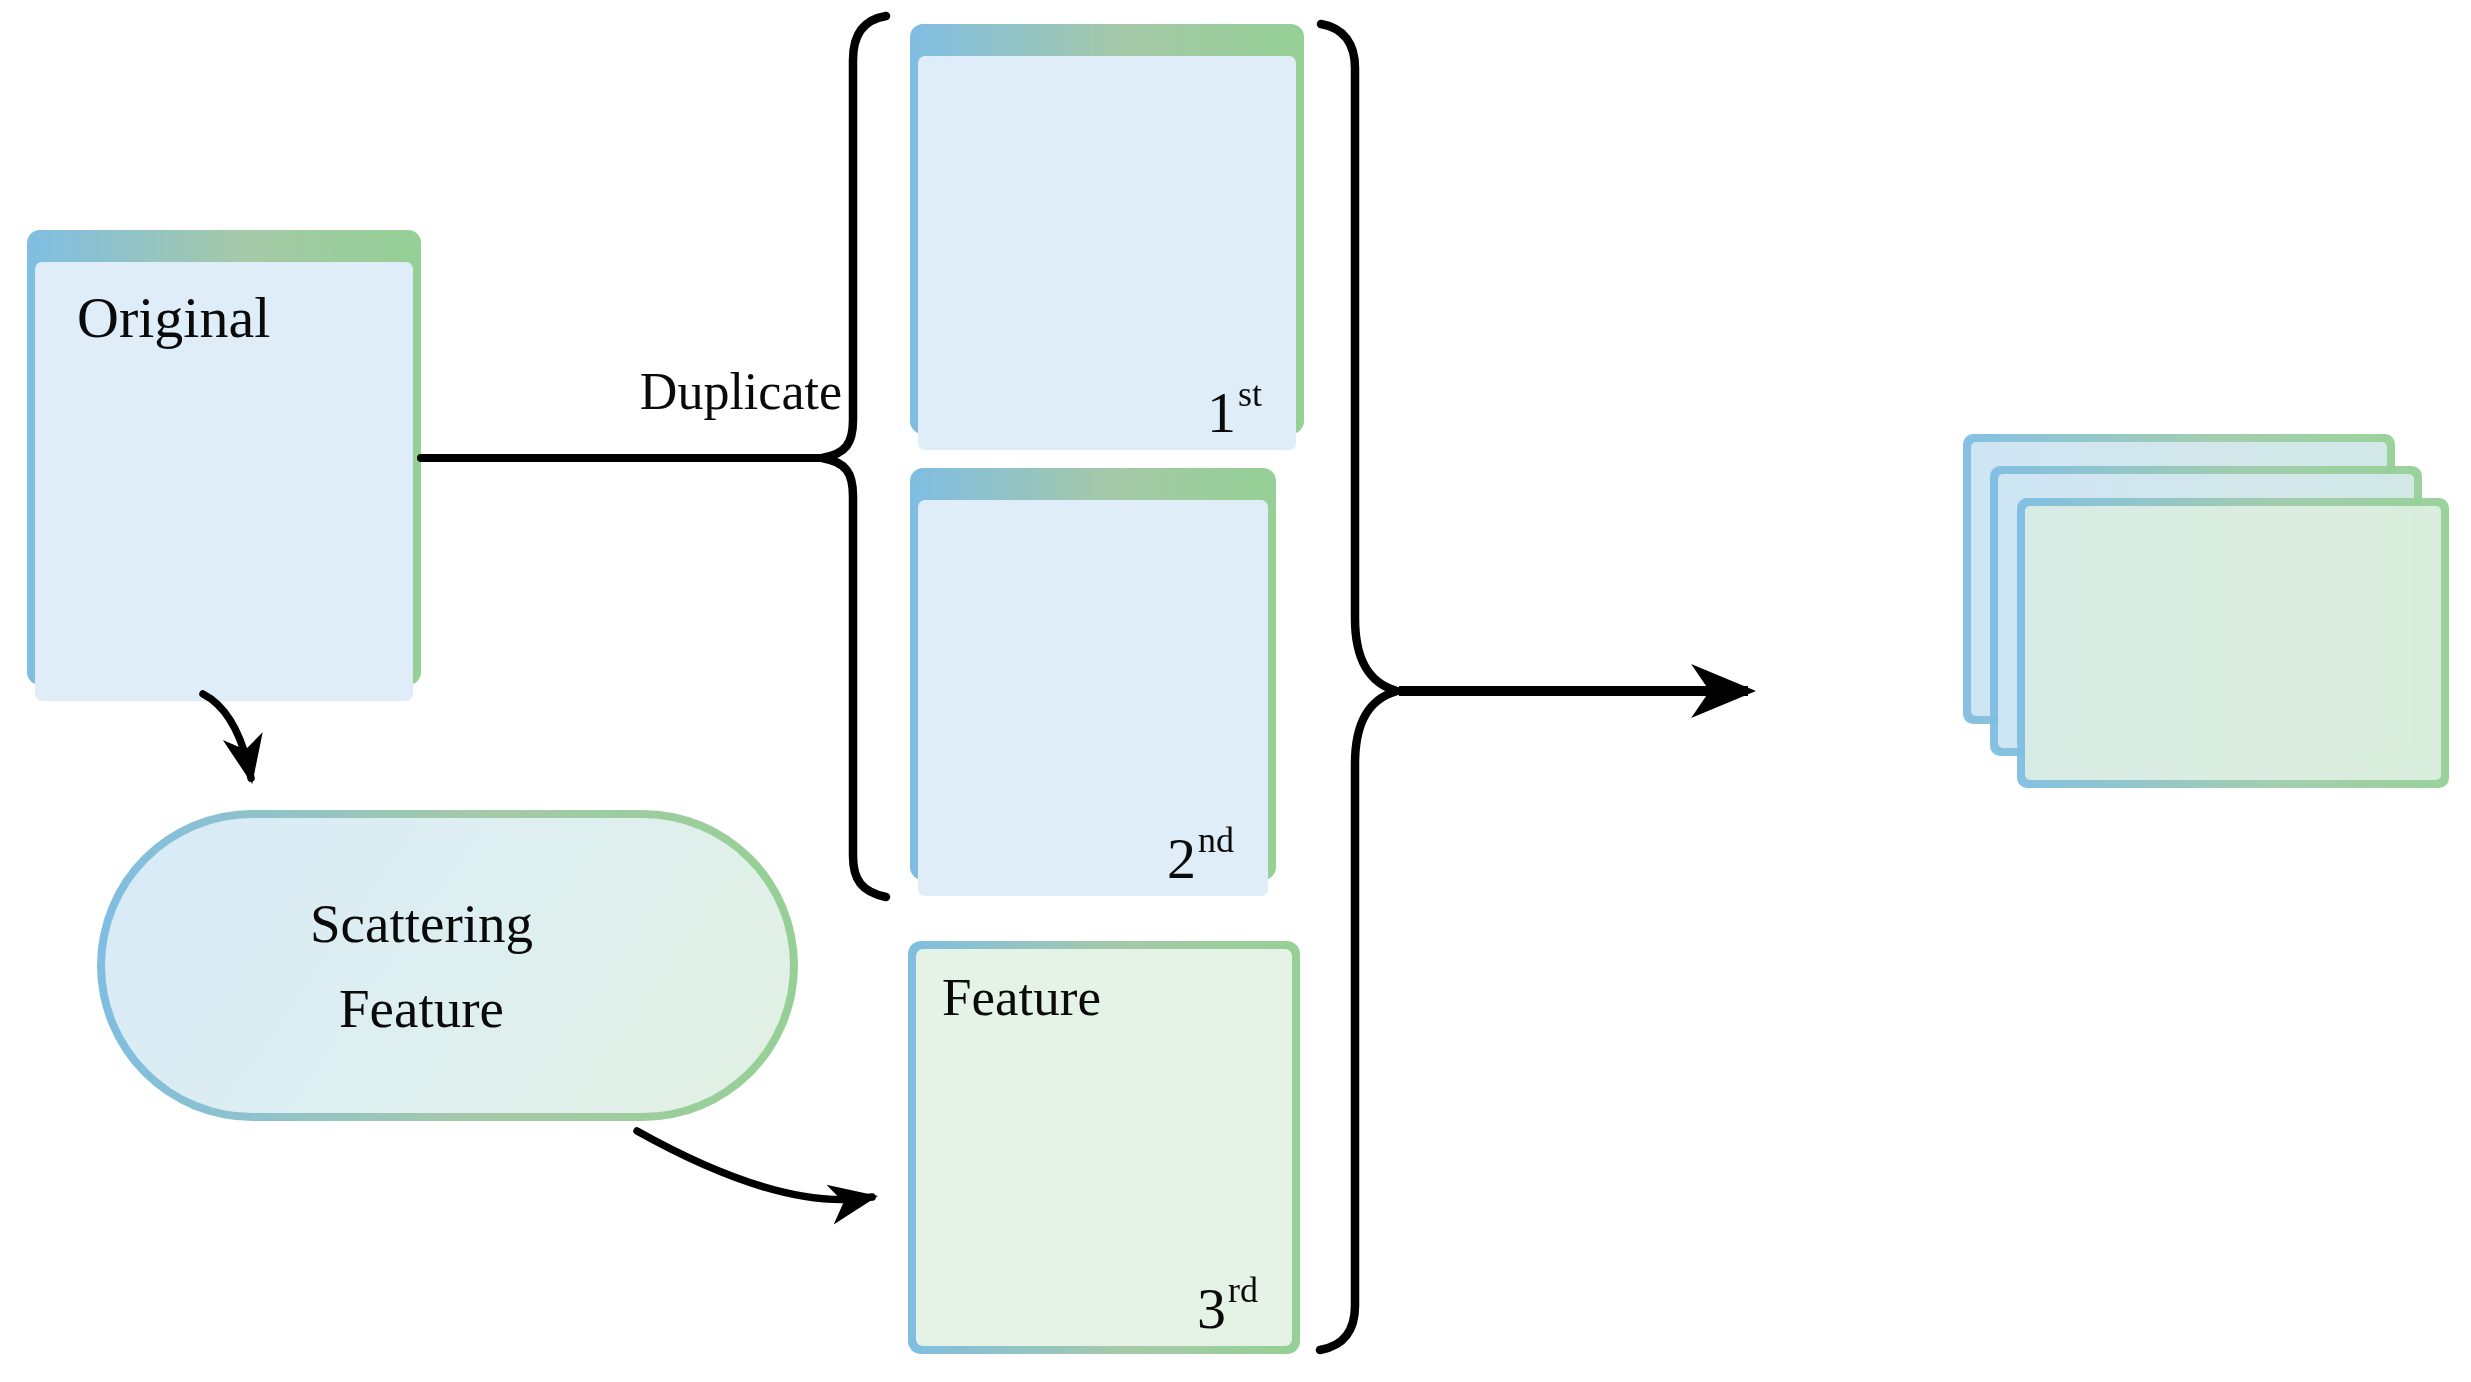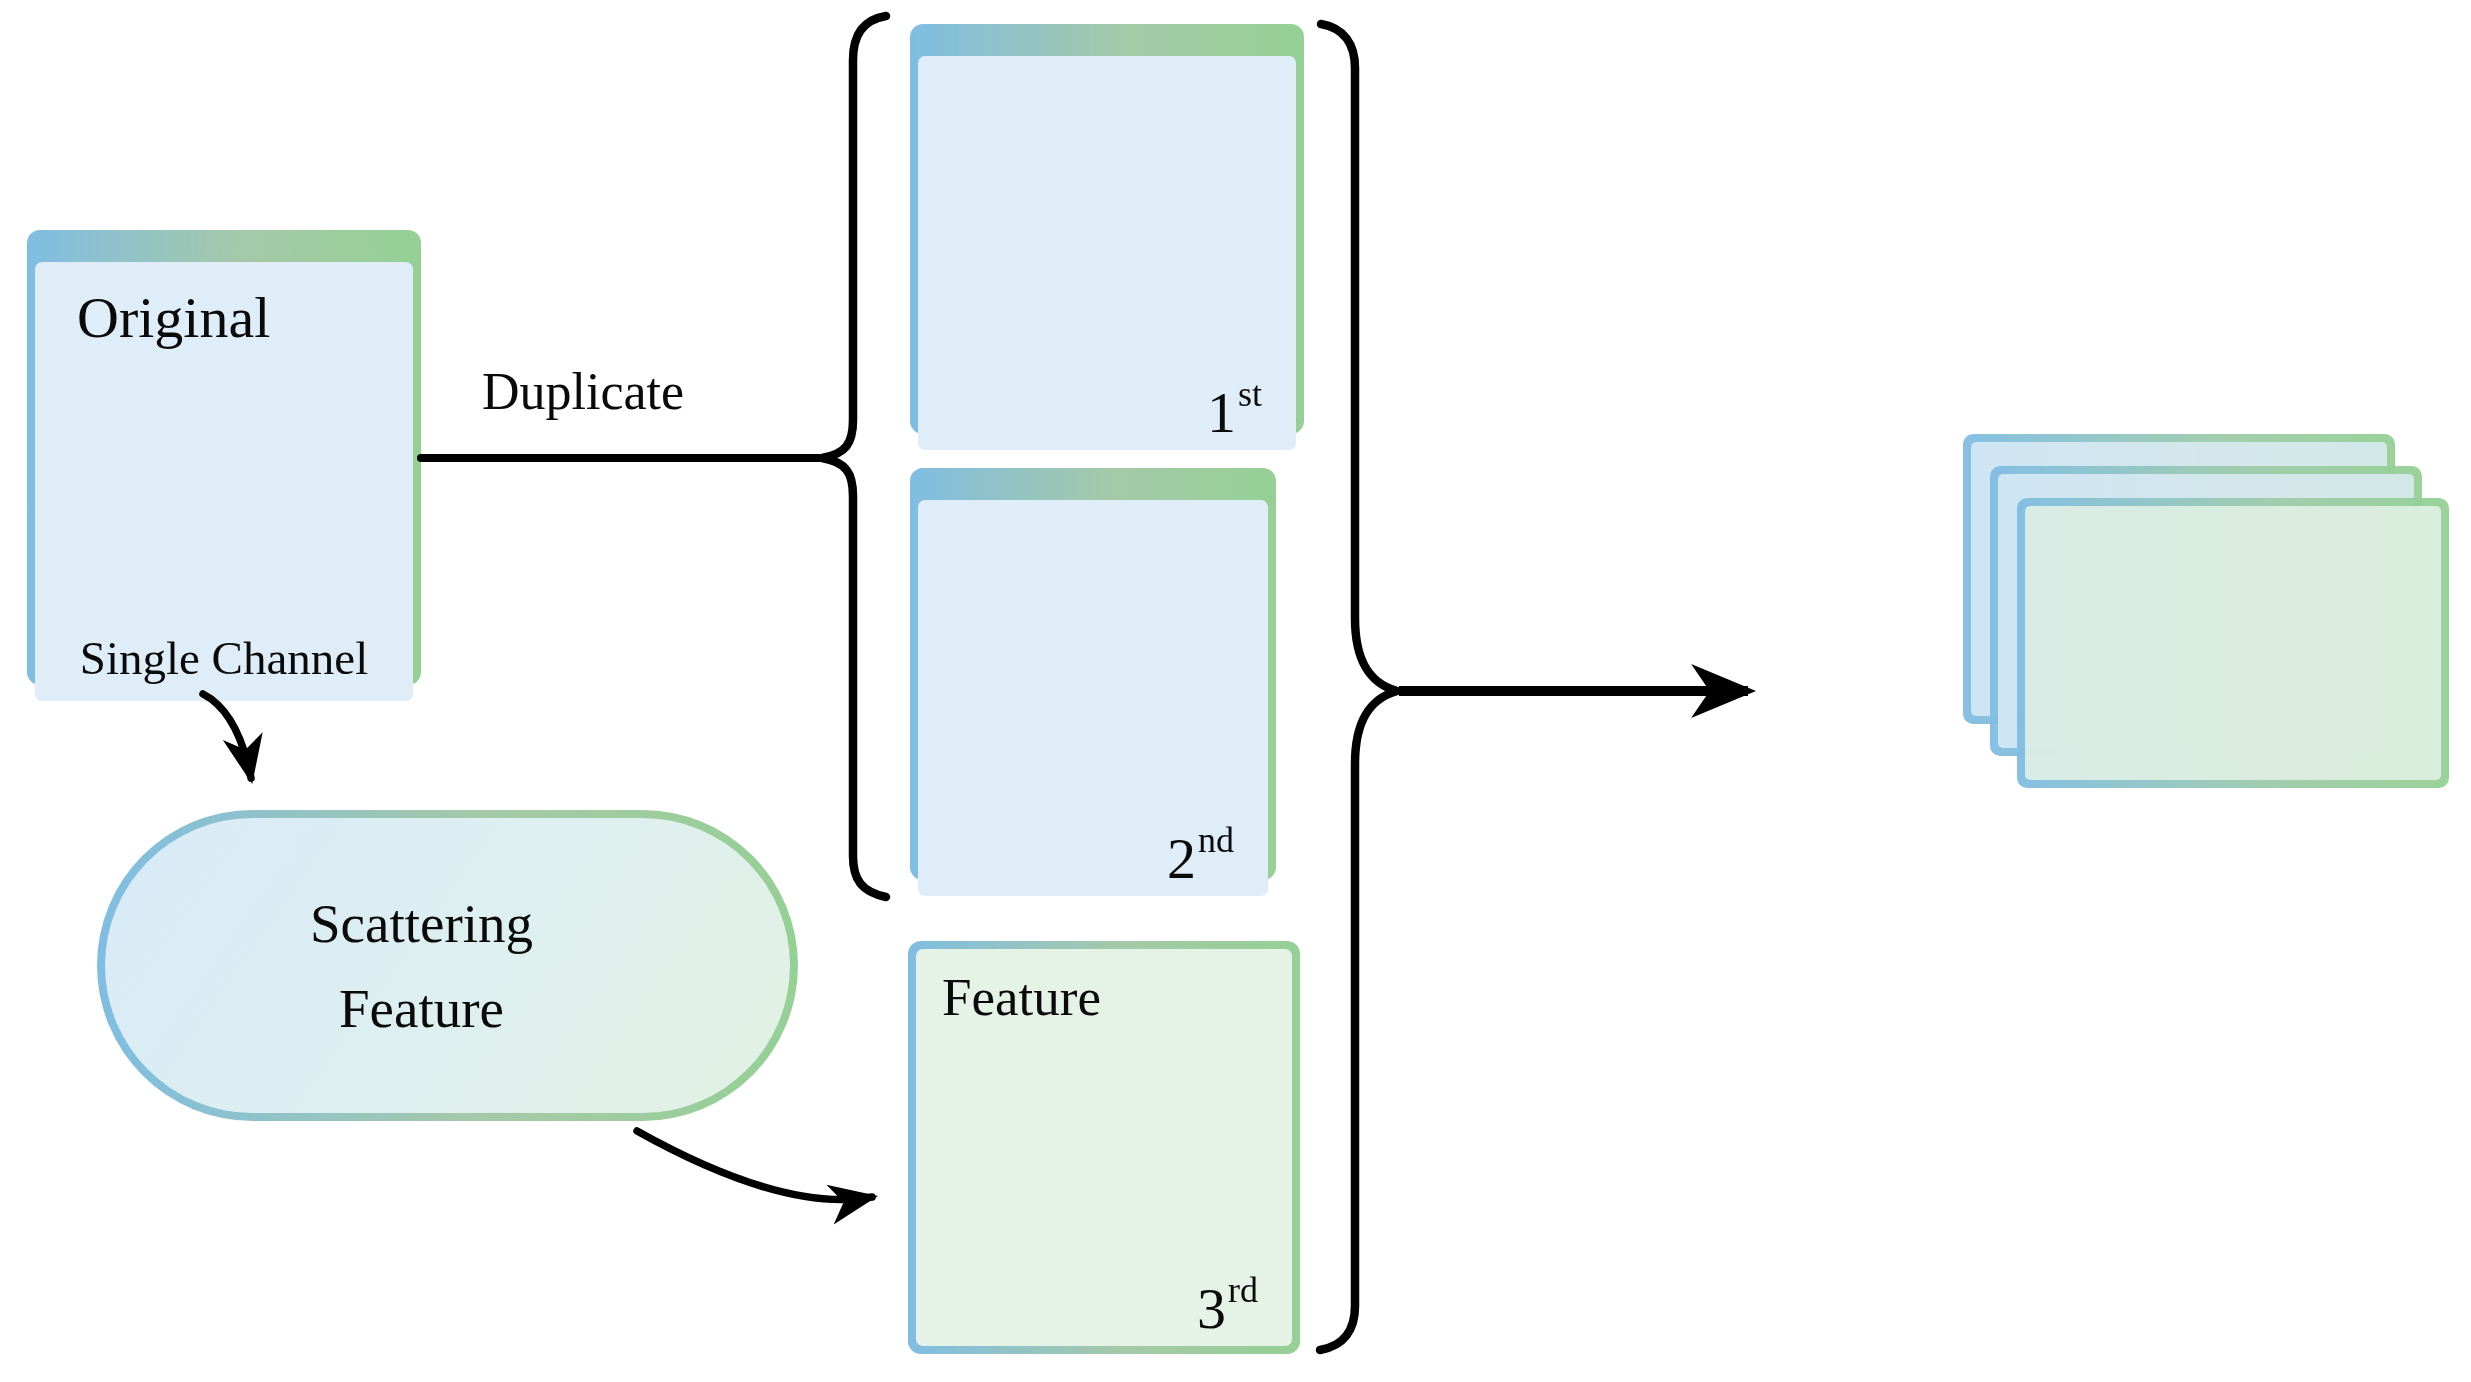--- a/index.html
+++ b/index.html
@@ -33,21 +33,21 @@
     background:linear-gradient(125deg,#d8eaf7 0%,#ddeff0 50%,#e2f1e3 100%);
     display:flex;flex-direction:column;align-items:center;justify-content:center;
     padding-right:52px;
   }
   .pill-line{font-size:55px;line-height:85px;white-space:nowrap;}
   .box-title{position:absolute;left:42px;top:22px;font-size:58px;white-space:nowrap;}
   .box-subtitle{position:absolute;left:0;right:0;bottom:16px;text-align:center;font-size:47px;white-space:nowrap;}
   .feature-title{position:absolute;left:26px;top:18px;font-size:53px;white-space:nowrap;}
   .ordinal{position:absolute;right:34px;bottom:4px;font-size:58px;white-space:nowrap;}
   .ordinal .ord-sup{font-size:36px;vertical-align:26px;margin-left:2px;}
-  .float-label{position:absolute;text-align:left;font-size:52px;white-space:nowrap;}
+  .float-label{position:absolute;text-align:right;font-size:52px;white-space:nowrap;}
   .two-line{line-height:78px;}
   .caption{position:absolute;text-align:center;font-size:58px;white-space:nowrap;}
   
   .layer{
     position:absolute;
     background:linear-gradient(90deg,rgba(127,189,226,0.95) 0%,rgba(158,203,170,0.95) 60%,rgba(149,208,149,0.95) 100%);
     border-radius:10px;
     padding:8px;
     box-sizing:border-box;
   }
@@ -57,21 +57,20 @@
   .overlay{position:absolute;left:0;top:0;pointer-events:none;}
 </style>
 </head>
 <body>
 
 <div class="canvas">
 
   <div class="gbox" style="left:27px;top:230px;width:394px;height:455px;">
     <div class="fill fill-blue">
       <div class="box-title">Original</div>
-      <div class="box-subtitle">Single Channel</div>
     </div>
   </div>
 
   <div class="float-label" style="left:482px;top:362px;width:360px;">Duplicate</div>
 
   <div class="gbox" style="left:910px;top:24px;width:394px;height:410px;">
     <div class="fill fill-blue">
       <div class="ordinal">
         <span class="ord-num">1</span><span class="ord-sup">st</span>
       </div>

